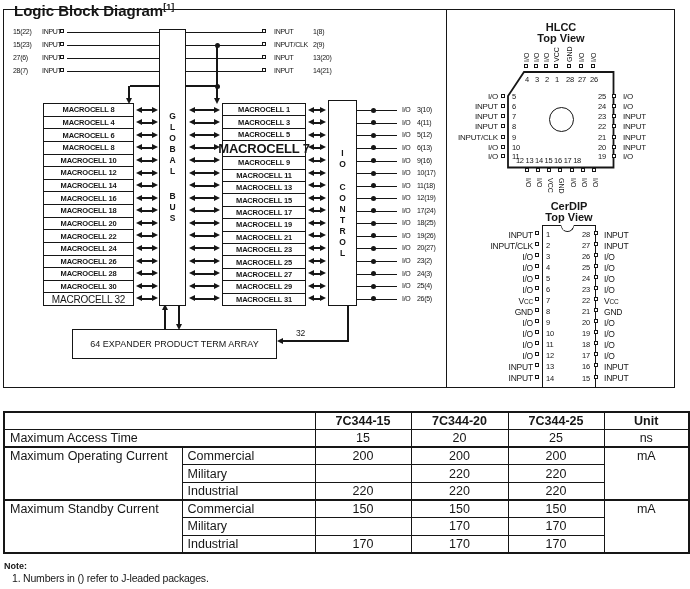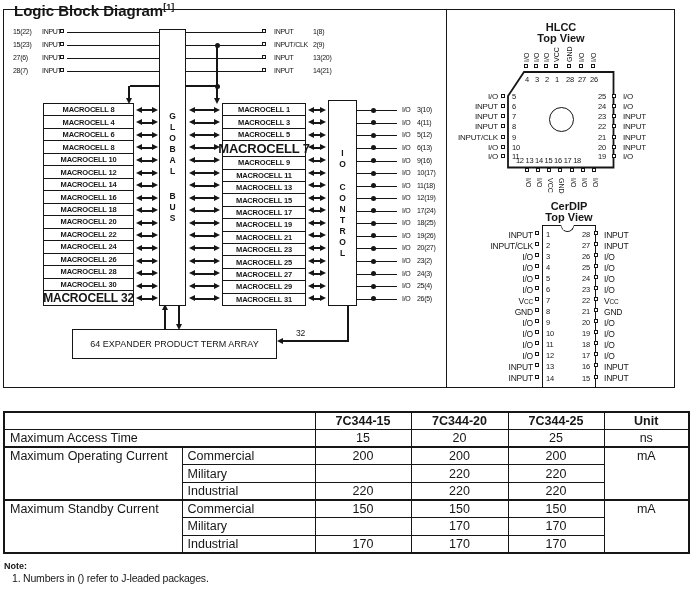--- a/index.html
+++ b/index.html
@@ -196,21 +196,21 @@
       <div style="flex: 1 1 0%; display: flex; align-items: center; justify-content: center; font-size: 7.5px; font-weight: bold; letter-spacing: -0.2px; white-space: nowrap; border-bottom: 1px solid rgb(22, 22, 22);">MACROCELL 12</div>
       <div style="flex: 1 1 0%; display: flex; align-items: center; justify-content: center; font-size: 7.5px; font-weight: bold; letter-spacing: -0.2px; white-space: nowrap; border-bottom: 1px solid rgb(22, 22, 22);">MACROCELL 14</div>
       <div style="flex: 1 1 0%; display: flex; align-items: center; justify-content: center; font-size: 7.5px; font-weight: bold; letter-spacing: -0.2px; white-space: nowrap; border-bottom: 1px solid rgb(22, 22, 22);">MACROCELL 16</div>
       <div style="flex: 1 1 0%; display: flex; align-items: center; justify-content: center; font-size: 7.5px; font-weight: bold; letter-spacing: -0.2px; white-space: nowrap; border-bottom: 1px solid rgb(22, 22, 22);">MACROCELL 18</div>
       <div style="flex: 1 1 0%; display: flex; align-items: center; justify-content: center; font-size: 7.5px; font-weight: bold; letter-spacing: -0.2px; white-space: nowrap; border-bottom: 1px solid rgb(22, 22, 22);">MACROCELL 20</div>
       <div style="flex: 1 1 0%; display: flex; align-items: center; justify-content: center; font-size: 7.5px; font-weight: bold; letter-spacing: -0.2px; white-space: nowrap; border-bottom: 1px solid rgb(22, 22, 22);">MACROCELL 22</div>
       <div style="flex: 1 1 0%; display: flex; align-items: center; justify-content: center; font-size: 7.5px; font-weight: bold; letter-spacing: -0.2px; white-space: nowrap; border-bottom: 1px solid rgb(22, 22, 22);">MACROCELL 24</div>
       <div style="flex: 1 1 0%; display: flex; align-items: center; justify-content: center; font-size: 7.5px; font-weight: bold; letter-spacing: -0.2px; white-space: nowrap; border-bottom: 1px solid rgb(22, 22, 22);">MACROCELL 26</div>
       <div style="flex: 1 1 0%; display: flex; align-items: center; justify-content: center; font-size: 7.5px; font-weight: bold; letter-spacing: -0.2px; white-space: nowrap; border-bottom: 1px solid rgb(22, 22, 22);">MACROCELL 28</div>
       <div style="flex: 1 1 0%; display: flex; align-items: center; justify-content: center; font-size: 7.5px; font-weight: bold; letter-spacing: -0.2px; white-space: nowrap; border-bottom: 1px solid rgb(22, 22, 22);">MACROCELL 30</div>
-      <div style="flex: 1 1 0%; display: flex; align-items: center; justify-content: center; font-size: 12px; font-weight: bold; letter-spacing: -0.2px; white-space: nowrap;">MACROCELL 32</div>
+      <div style="flex: 1 1 0%; display: flex; align-items: center; justify-content: center; font-size: 10px; font-weight: normal; letter-spacing: -0.2px; white-space: nowrap;">MACROCELL 32</div>
     </div>
     <div style="position: absolute; left: 222px; top: 103px; width: 84px; height: 203px; border: 1px solid rgb(22, 22, 22); background: rgb(255, 255, 255); z-index: 2; display: flex; flex-direction: column;">
       <div style="flex: 1 1 0%; display: flex; align-items: center; justify-content: center; font-size: 7.5px; font-weight: bold; letter-spacing: -0.2px; white-space: nowrap; border-bottom: 1px solid rgb(22, 22, 22);">MACROCELL 1</div>
       <div style="flex: 1 1 0%; display: flex; align-items: center; justify-content: center; font-size: 7.5px; font-weight: bold; letter-spacing: -0.2px; white-space: nowrap; border-bottom: 1px solid rgb(22, 22, 22);">MACROCELL 3</div>
       <div style="flex: 1 1 0%; display: flex; align-items: center; justify-content: center; font-size: 7.5px; font-weight: bold; letter-spacing: -0.2px; white-space: nowrap; border-bottom: 1px solid rgb(22, 22, 22);">MACROCELL 5</div>
       <div style="flex: 1 1 0%; display: flex; align-items: center; justify-content: center; font-size: 13px; font-weight: bold; letter-spacing: -0.2px; white-space: nowrap; border-bottom: 1px solid rgb(22, 22, 22);">MACROCELL 7</div>
       <div style="flex: 1 1 0%; display: flex; align-items: center; justify-content: center; font-size: 7.5px; font-weight: bold; letter-spacing: -0.2px; white-space: nowrap; border-bottom: 1px solid rgb(22, 22, 22);">MACROCELL 9</div>
       <div style="flex: 1 1 0%; display: flex; align-items: center; justify-content: center; font-size: 7.5px; font-weight: bold; letter-spacing: -0.2px; white-space: nowrap; border-bottom: 1px solid rgb(22, 22, 22);">MACROCELL 11</div>
       <div style="flex: 1 1 0%; display: flex; align-items: center; justify-content: center; font-size: 7.5px; font-weight: bold; letter-spacing: -0.2px; white-space: nowrap; border-bottom: 1px solid rgb(22, 22, 22);">MACROCELL 13</div>
       <div style="flex: 1 1 0%; display: flex; align-items: center; justify-content: center; font-size: 7.5px; font-weight: bold; letter-spacing: -0.2px; white-space: nowrap; border-bottom: 1px solid rgb(22, 22, 22);">MACROCELL 15</div>

